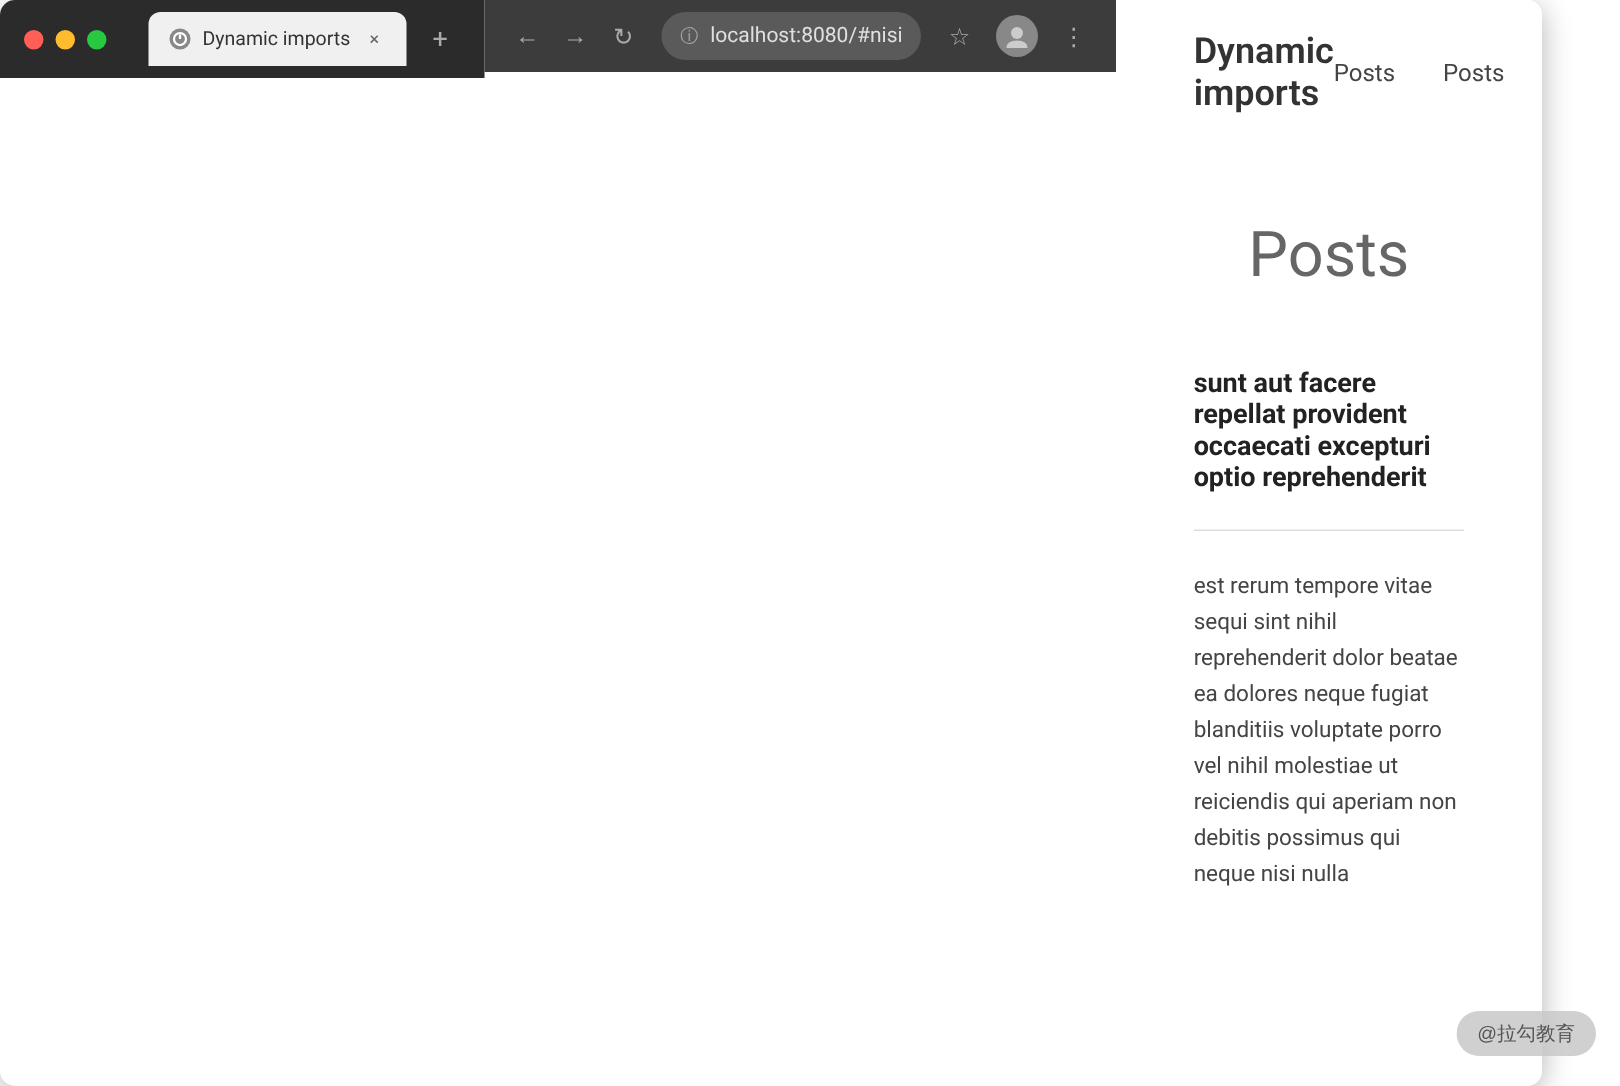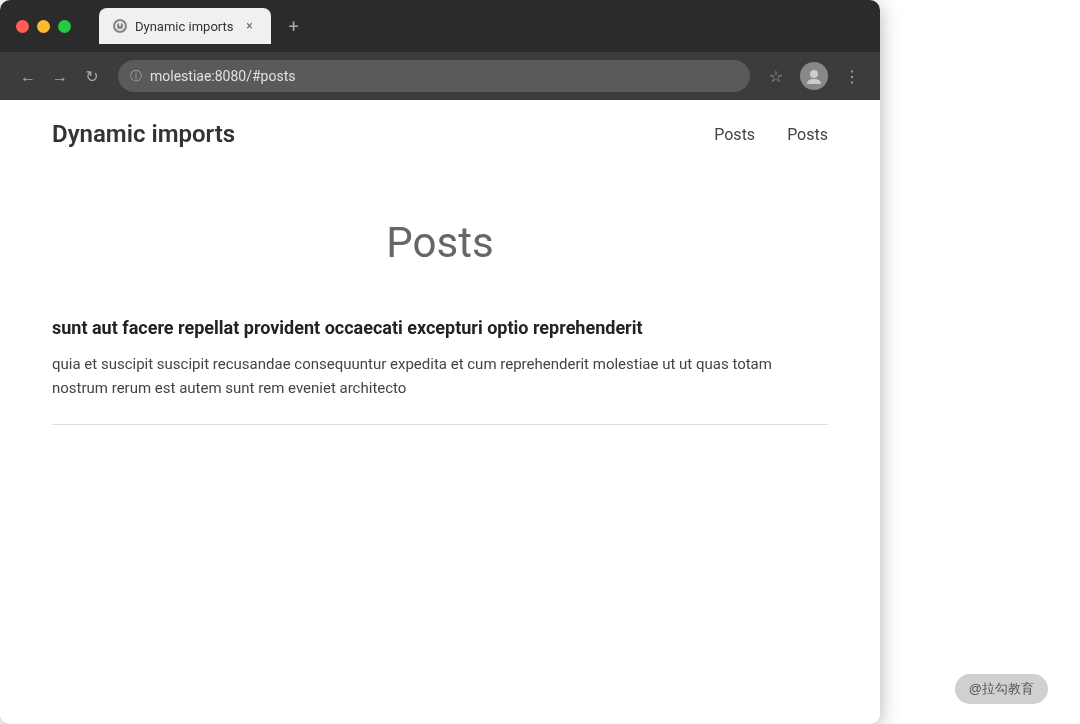--- a/index.html
+++ b/index.html
@@ -1,26 +1,26 @@
 <!DOCTYPE html>
 <html><head>
   <meta charset="utf-8">
   <style>
     * { margin: 0; padding: 0; box-sizing: border-box; }
     body { font-family: -apple-system, BlinkMacSystemFont, 'Segoe UI', Roboto, sans-serif; background: #fff; }
 
     
     .browser-window {
-      width: 880px;
+      width: 1028px;
       height: 724px;
       border-radius: 10px;
       overflow: hidden;
       box-shadow: 0 4px 20px rgba(0,0,0,0.3);
       display: flex;
-      flex-direction: column;
+      flex-direction: row;
     }
 
     .title-bar {
       background: #2b2b2b;
       height: 52px;
       display: flex;
       align-items: center;
       padding: 0 16px;
       gap: 12px;
       flex-shrink: 0;
@@ -244,21 +244,21 @@
     .post-divider {
       border: none;
       border-top: 1px solid #ddd;
       margin: 24px 0;
     }
 
     
     .watermark {
       position: fixed;
       bottom: 20px;
-      right: 32px;
+      right: 16px;
       background: rgba(200, 200, 200, 0.85);
       border-radius: 16px;
       padding: 6px 14px;
       font-size: 13px;
       color: #555;
       font-family: sans-serif;
     }
   </style>
 </head>
 <body>
@@ -287,21 +287,21 @@
   </div>
 
   <div class="address-bar">
     <div class="nav-buttons">
       <span class="nav-btn">←</span>
       <span class="nav-btn">→</span>
       <span class="nav-btn">↻</span>
     </div>
     <div class="url-bar">
       <span class="url-icon">ⓘ</span>
-      <span>molestiae:8080/#posts</span>
+      <span>localhost:8080/#nisi</span>
     </div>
     <div class="address-actions">
       <span class="addr-action-btn">☆</span>
       <div class="profile-btn">
         <svg width="18" height="18" viewBox="0 0 18 18">
             <circle cx="9" cy="7" r="4" fill="#ccc"></circle>
             <path d="M2 17 Q2 12 9 12 Q16 12 16 17" fill="#ccc"></path>
           </svg>
       </div>
       <span class="addr-action-btn">⋮</span>
@@ -316,24 +316,24 @@
         <a class="nav-link">Posts</a>
         <a class="nav-link">Posts</a>
       </div>
     </nav>
 
     <div class="main-content">
       <h1 class="page-heading">Posts</h1>
 
       <div class="post-item">
         <div class="post-title">sunt aut facere repellat provident occaecati excepturi optio reprehenderit</div>
-        <div class="post-body">quia et suscipit suscipit recusandae consequuntur expedita et cum reprehenderit molestiae ut ut quas totam nostrum rerum est autem sunt rem eveniet architecto</div>
       </div>
 
       <hr class="post-divider">
 
       <div class="post-item">
+        <div class="post-body">est rerum tempore vitae sequi sint nihil reprehenderit dolor beatae ea dolores neque fugiat blanditiis voluptate porro vel nihil molestiae ut reiciendis qui aperiam non debitis possimus qui neque nisi nulla</div>
       </div>
     </div>
   </div>
 </div>
 
 <div class="watermark">@拉勾教育</div>
 
 </body></html>

